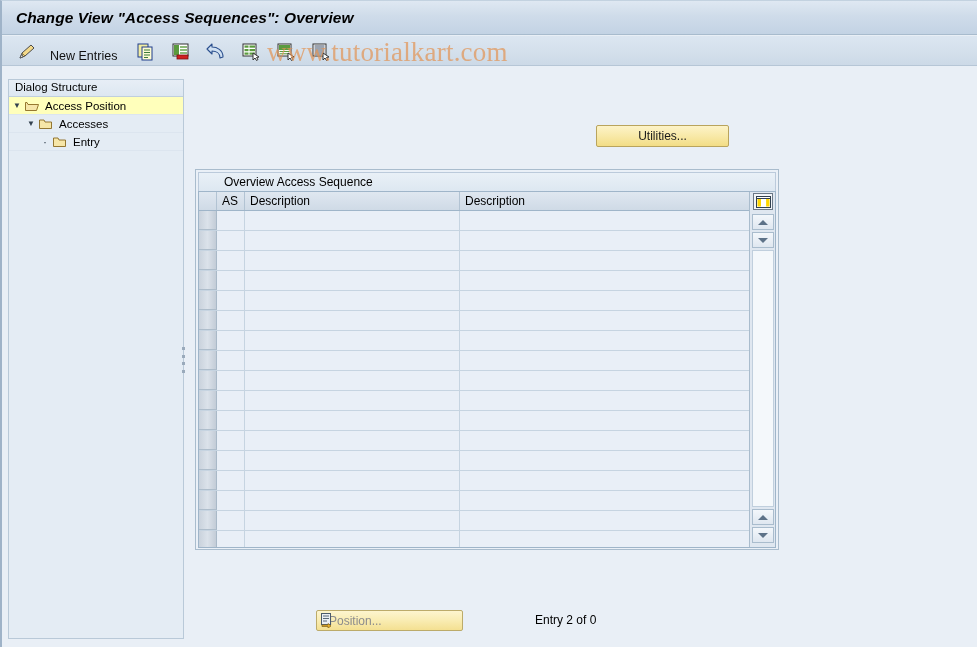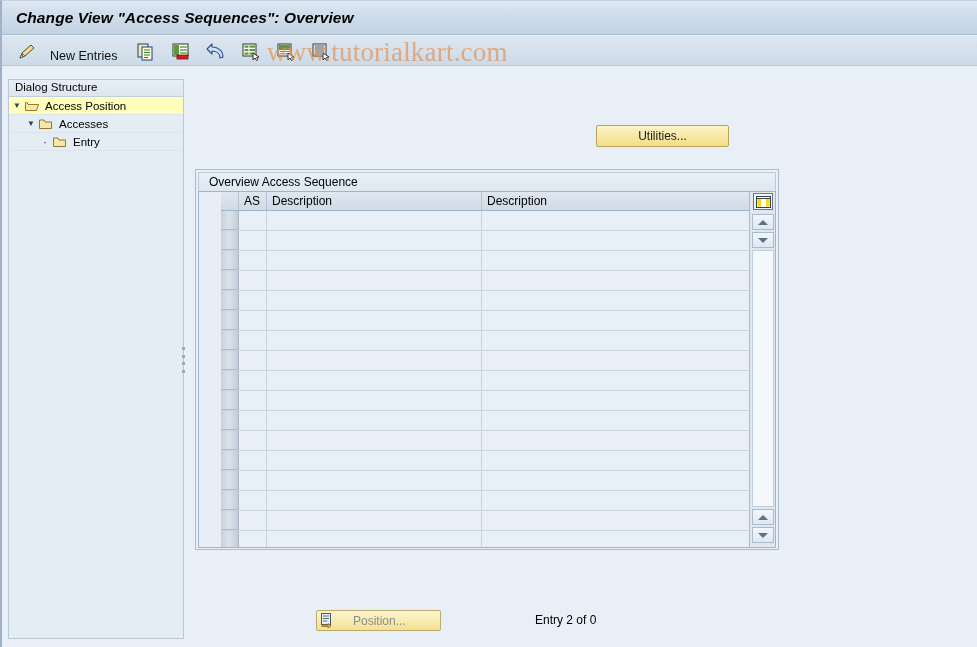--- a/index.html
+++ b/index.html
@@ -146,30 +146,29 @@
     background: #eaf0f7;
     border: 1px solid #a9bccd;
     padding: 2px;
   }
   .tp-title {
     height: 19px;
     background: linear-gradient(to bottom,#e9f0f7,#dde7f1);
     border: 1px solid #bbcadb;
     border-bottom: none;
     font-size: 12px; color: #000;
-    padding: 2px 0 0 10px;
+    padding: 2px 0 0 25px;
     white-space: nowrap;
   }
   .grid-wrap {
     position: relative;
     height: 357px;
     border: 1px solid #9fb5c9;
     background: #e7eef6;
     overflow: hidden;
-    padding-left: 22px;
   }
   .grid-head {
     display: flex;
     height: 19px;
     background: linear-gradient(to bottom,#dfe7f0 0%, #cfdae6 100%);
     border-bottom: 1px solid #9fb5c9;
   }
   .gh-cell {
     font-size: 12px; color: #000;
     padding: 2px 0 0 5px;
@@ -239,26 +238,26 @@
   .sc-track {
     position: absolute; left: 2px; top: 58px;
     width: 22px; height: 257px;
     background: #f4f8fb;
     border: 1px solid #c0cfdd;
   }
 
   
   .btn-position {
     position: absolute; left: 314px; top: 609px;
-    width: 125px; height: 21px;
+    width: 147px; height: 21px;
     background: linear-gradient(to bottom,#fdf5cf 0%, #f9ecb2 50%, #f4e091 100%);
     border: 1px solid #bcab6a;
     color: #8d8d8d;
     justify-content: flex-start;
-    padding-left: 36px;
+    padding-left: 12px;
   }
   .pos-icon {
     position: absolute; left: 4px; top: 2px;
     width: 16px; height: 15px;
   }
   .entry-count {
     position: absolute; left: 533px; top: 612px;
     font-size: 12px; color: #000;
     white-space: nowrap;
   }

